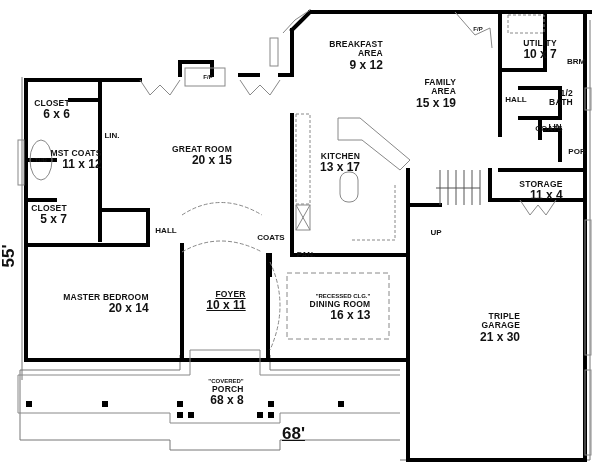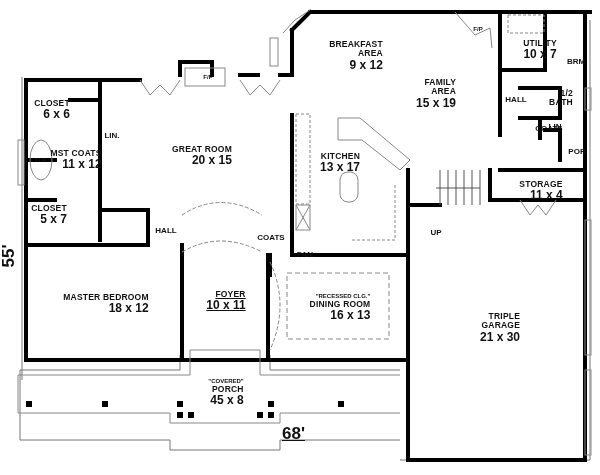--- a/index.html
+++ b/index.html
@@ -190,36 +190,36 @@
   <span class="n">STORAGE</span>
   <span class="d">11 x 4</span>
 </div>
 
 <div class="sm" style="left:166px;top:226px;">HALL</div>
 <div class="sm" style="left:271px;top:233px;">COATS</div>
 <div class="sm" style="left:306px;top:235px;margin-top:15px;">PAN.</div>
 
 <div class="lbl" style="left:106px;top:293px;">
   <span class="n">MASTER BEDROOM</span>
-  <span class="d">18 x 12</span>
+  <span class="d">20 x 14</span>
 </div>
 <div class="lbl" style="left:226px;top:290px;text-decoration:underline;">
   <span class="n">FOYER</span>
   <span class="d">10 x 11</span>
 </div>
 <div class="lbl" style="left:340px;top:293px;">
   <span class="q">"RECESSED CLG."</span>
   <span class="n">DINING ROOM</span>
   <span class="d">16 x 13</span>
 </div>
 <div class="lbl" style="left:500px;top:312px;">
   <span class="n">TRIPLE</span>
   <span class="n">GARAGE</span>
   <span class="d">21 x 30</span>
 </div>
 <div class="lbl" style="left:226px;top:378px;">
   <span class="q">"COVERED"</span>
   <span class="n">PORCH</span>
-  <span class="d">45 x 8</span>
+  <span class="d">68 x 8</span>
 </div>
 
 <div class="dim" style="left:282px;top:424px;text-decoration:underline;">68'</div>
 <div class="dim" style="left:-2px;top:246px;transform:rotate(-90deg);transform-origin:center;">55'</div>
 
 </body></html>

